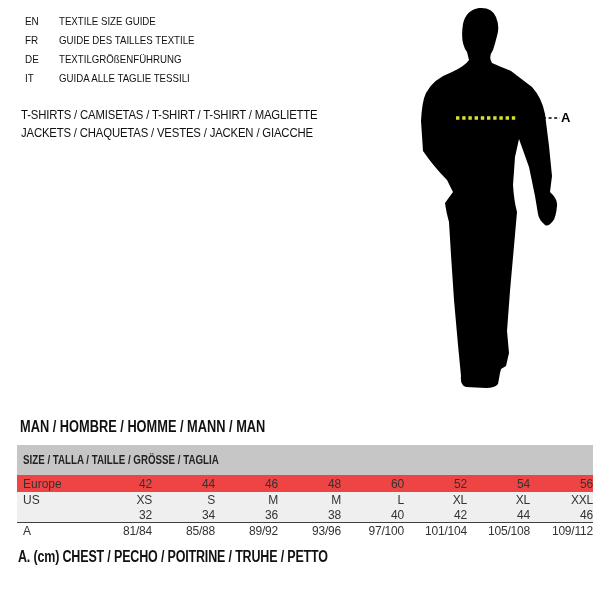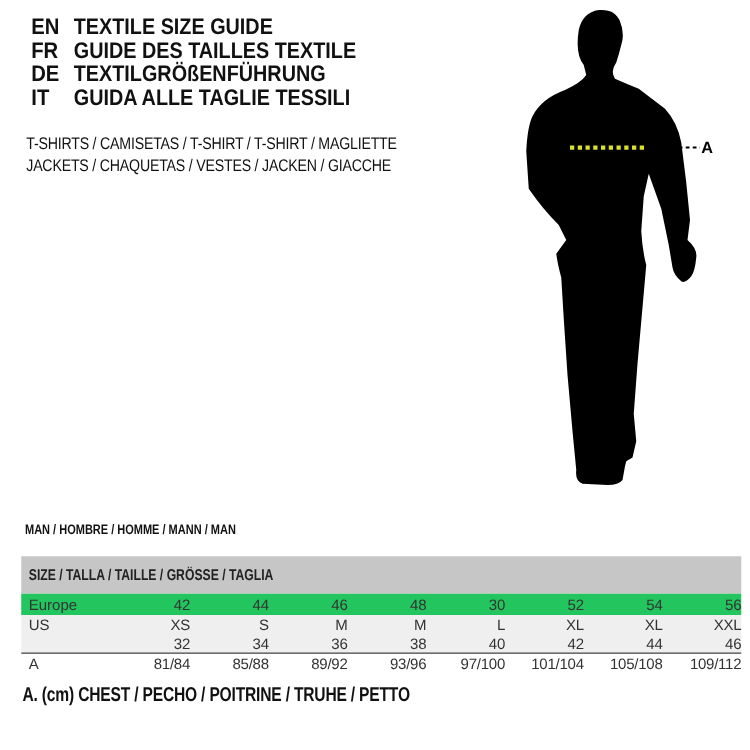--- a/index.html
+++ b/index.html
@@ -6,47 +6,47 @@
   body{
     width:600px;height:600px;position:relative;background:#ffffff;
     font-family:"Liberation Sans","DejaVu Sans",sans-serif;
     color:#111;overflow:hidden;
   }
   .abs{position:absolute;}
   .cond{display:inline-block;transform-origin:0 50%;white-space:nowrap;}
 
   
   .lang-list{left:25px;top:12px;}
-  .lang-row{height:19px;line-height:19px;font-weight:700;font-size:18px;}
+  .lang-row{height:19px;line-height:19px;font-weight:400;font-size:11px;}
   .lang-code{display:inline-block;width:34px;transform:scaleX(.9);transform-origin:0 50%;}
   .lang-label{transform:scaleX(.88);}
 
   
   .categories{left:21px;top:106px;}
   .cat-line{height:17.5px;line-height:17.5px;font-weight:400;font-size:13.5px;letter-spacing:-.2px;}
   .cat-line .cond{transform:scaleX(.84);}
 
   
   .figure-svg{left:415px;top:5px;}
   .measure-label{left:561px;top:110px;font-size:13px;font-weight:600;color:#000;}
 
   
-  .man-heading{left:20px;top:418px;font-weight:700;font-size:11px;}
+  .man-heading{left:20px;top:418px;font-weight:700;font-size:16px;}
   .man-heading .cond{transform:scaleX(.8);}
 
   
   .size-table{left:17px;top:445px;width:576px;}
   .thead{height:30px;display:flex;align-items:center;padding-left:6px;box-sizing:border-box;
          font-weight:700;font-size:12.5px;color:#222;}
   .thead .cond{transform:scaleX(.78);}
   .trow{display:grid;grid-template-columns:72px repeat(8,63px);align-items:center;
         font-size:12px;color:#333;}
   .trow .tl{text-align:left;padding-left:6px;}
   .trow .tc{text-align:right;letter-spacing:-.2px;}
-  .row-europe{height:17px;background:#22c55e;}
+  .row-europe{height:17px;background:#ef4444;}
   .stripe .trow{height:15px;}
   .row-a{height:17px;background:#ffffff;border-top:1px solid #3f3f3f;box-sizing:border-box;}
 
   
   .footnote{left:18px;top:548px;font-weight:700;font-size:16px;letter-spacing:-.2px;}
   .footnote .cond{transform:scaleX(.78);}
 </style>
 </head>
 <body>
 
@@ -134,21 +134,21 @@
     <div class="thead" style="background:#c6c6c6;">
       <span class="cond">SIZE / TALLA / TAILLE / GRÖSSE / TAGLIA</span>
     </div>
 
     <div class="trow row-europe">
       <span class="tl">Europe</span>
       <span class="tc">42</span>
       <span class="tc">44</span>
       <span class="tc">46</span>
       <span class="tc">48</span>
-      <span class="tc">30</span>
+      <span class="tc">60</span>
       <span class="tc">52</span>
       <span class="tc">54</span>
       <span class="tc">56</span>
     </div>
 
     <div class="stripe" style="background:#efefef;">
       <div class="trow">
         <span class="tl">US</span>
         <span class="tc">XS</span>
         <span class="tc">S</span>

